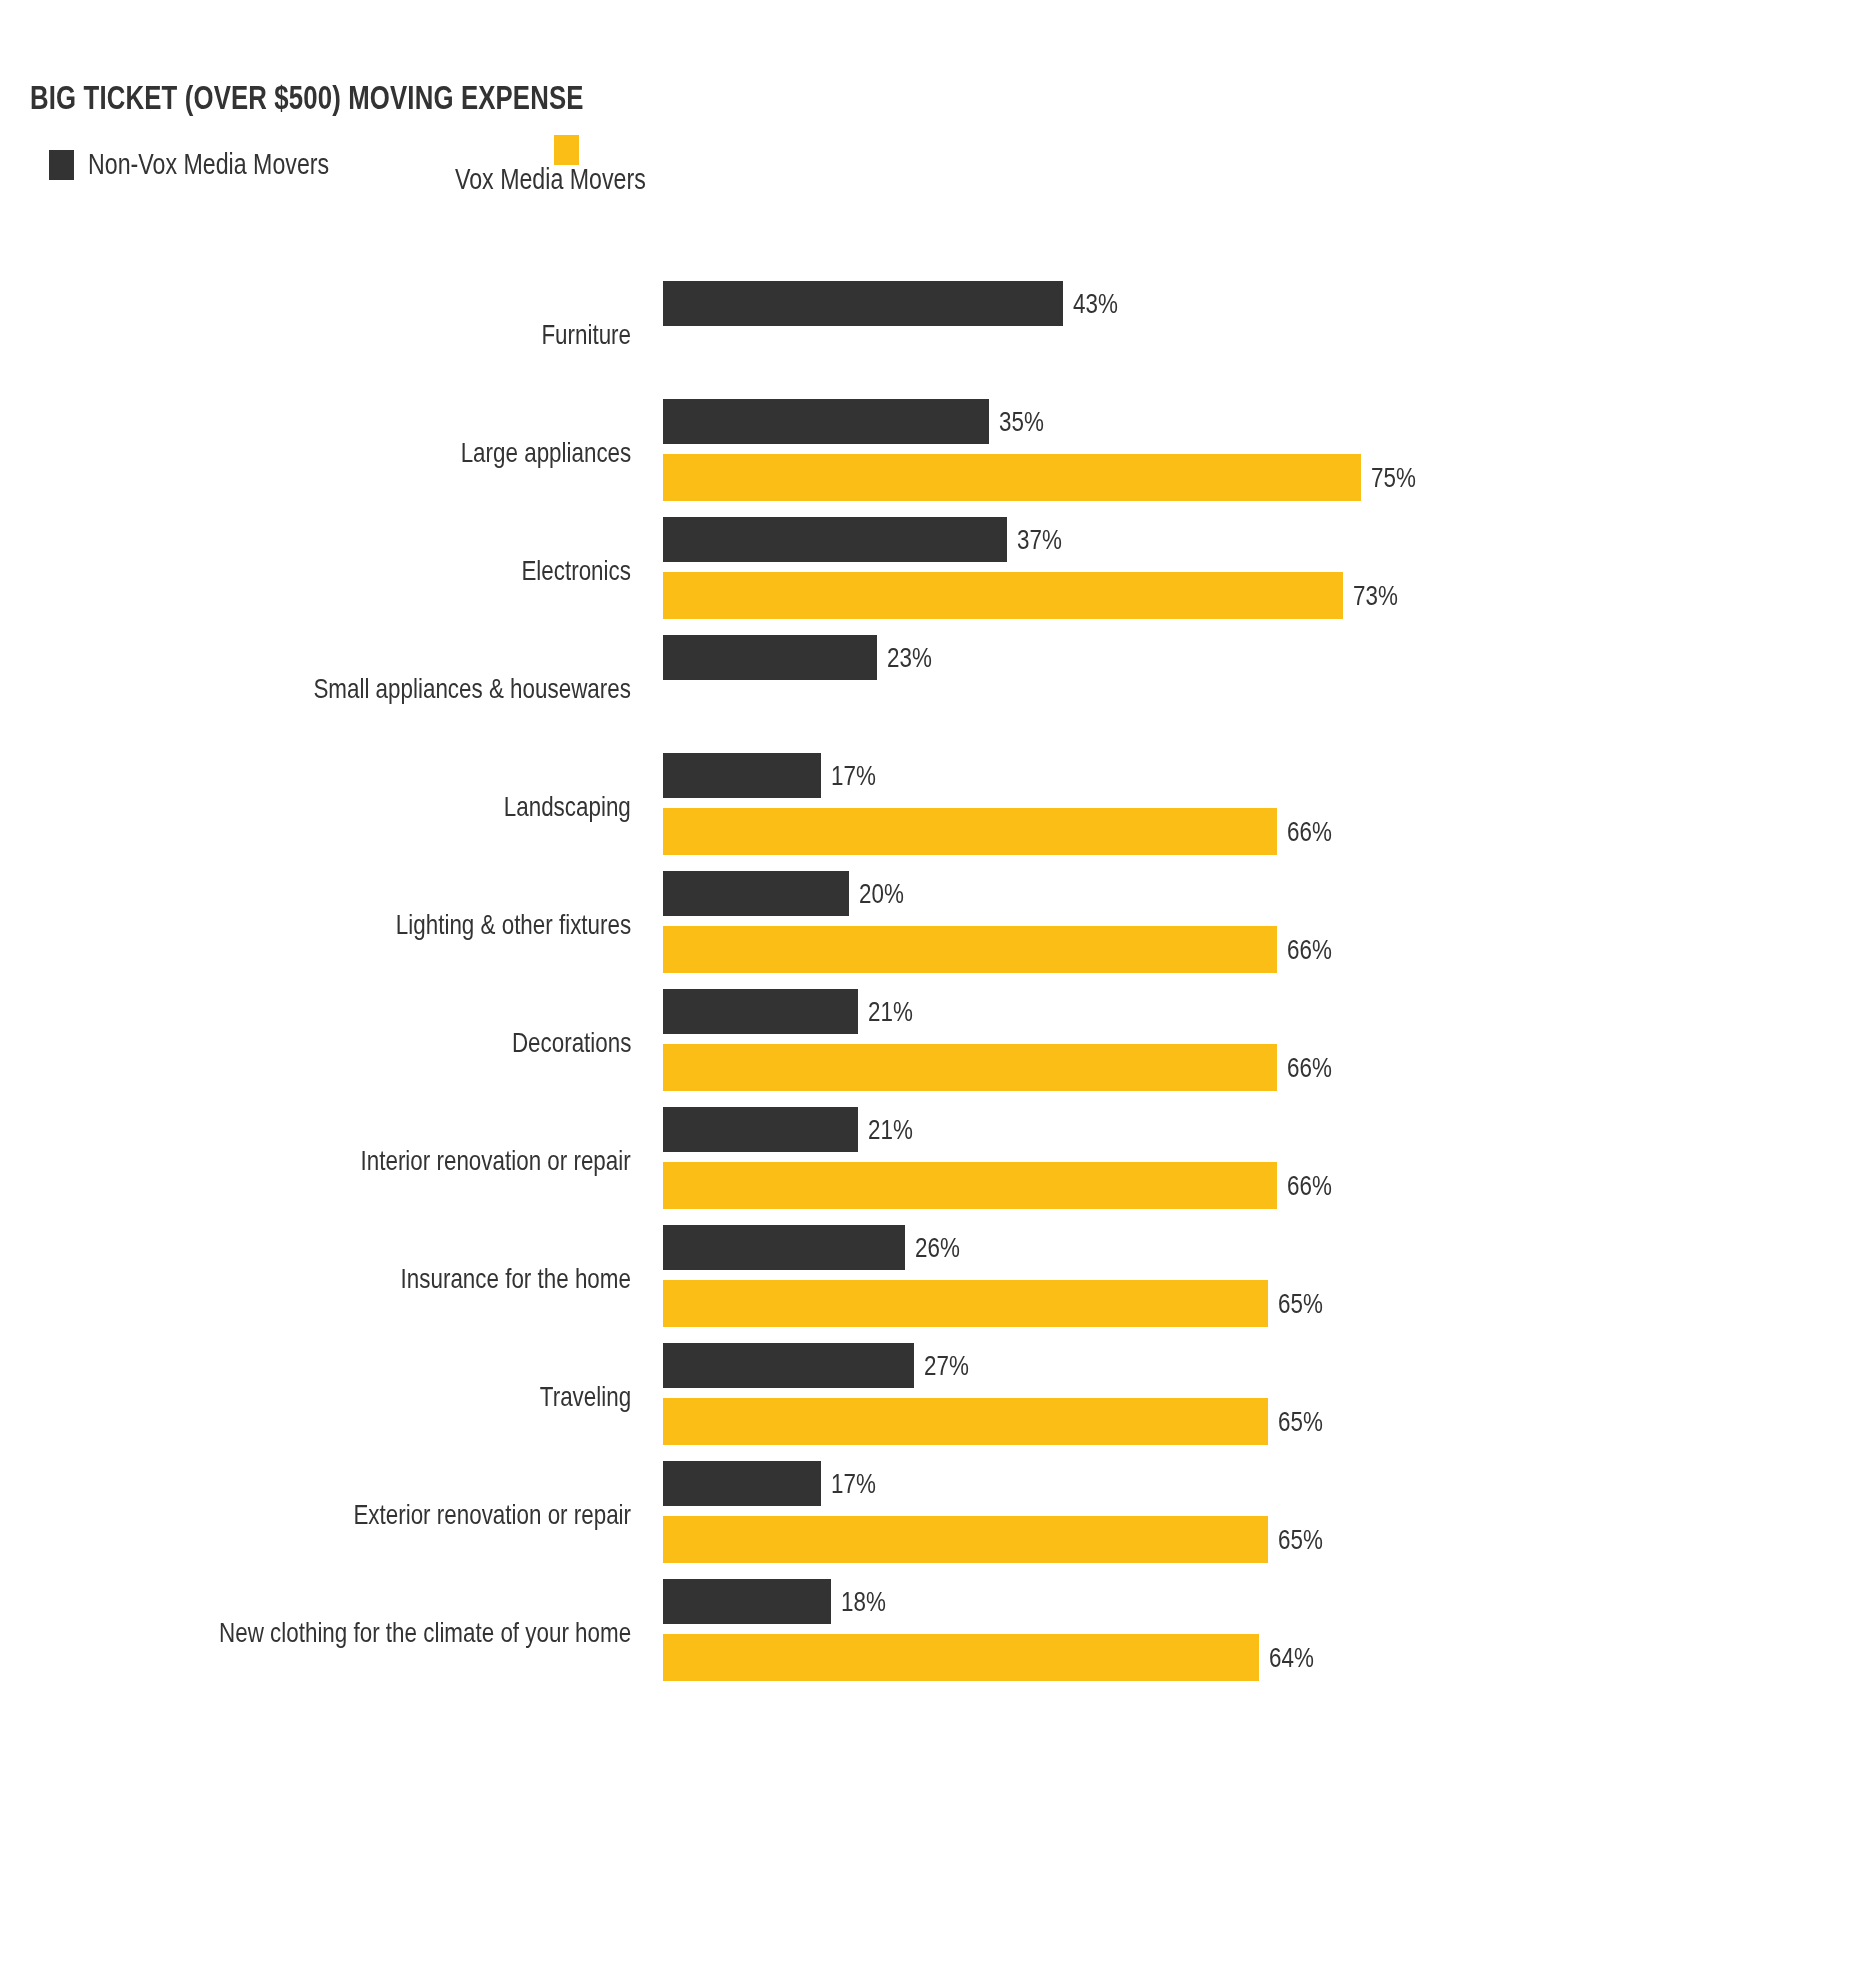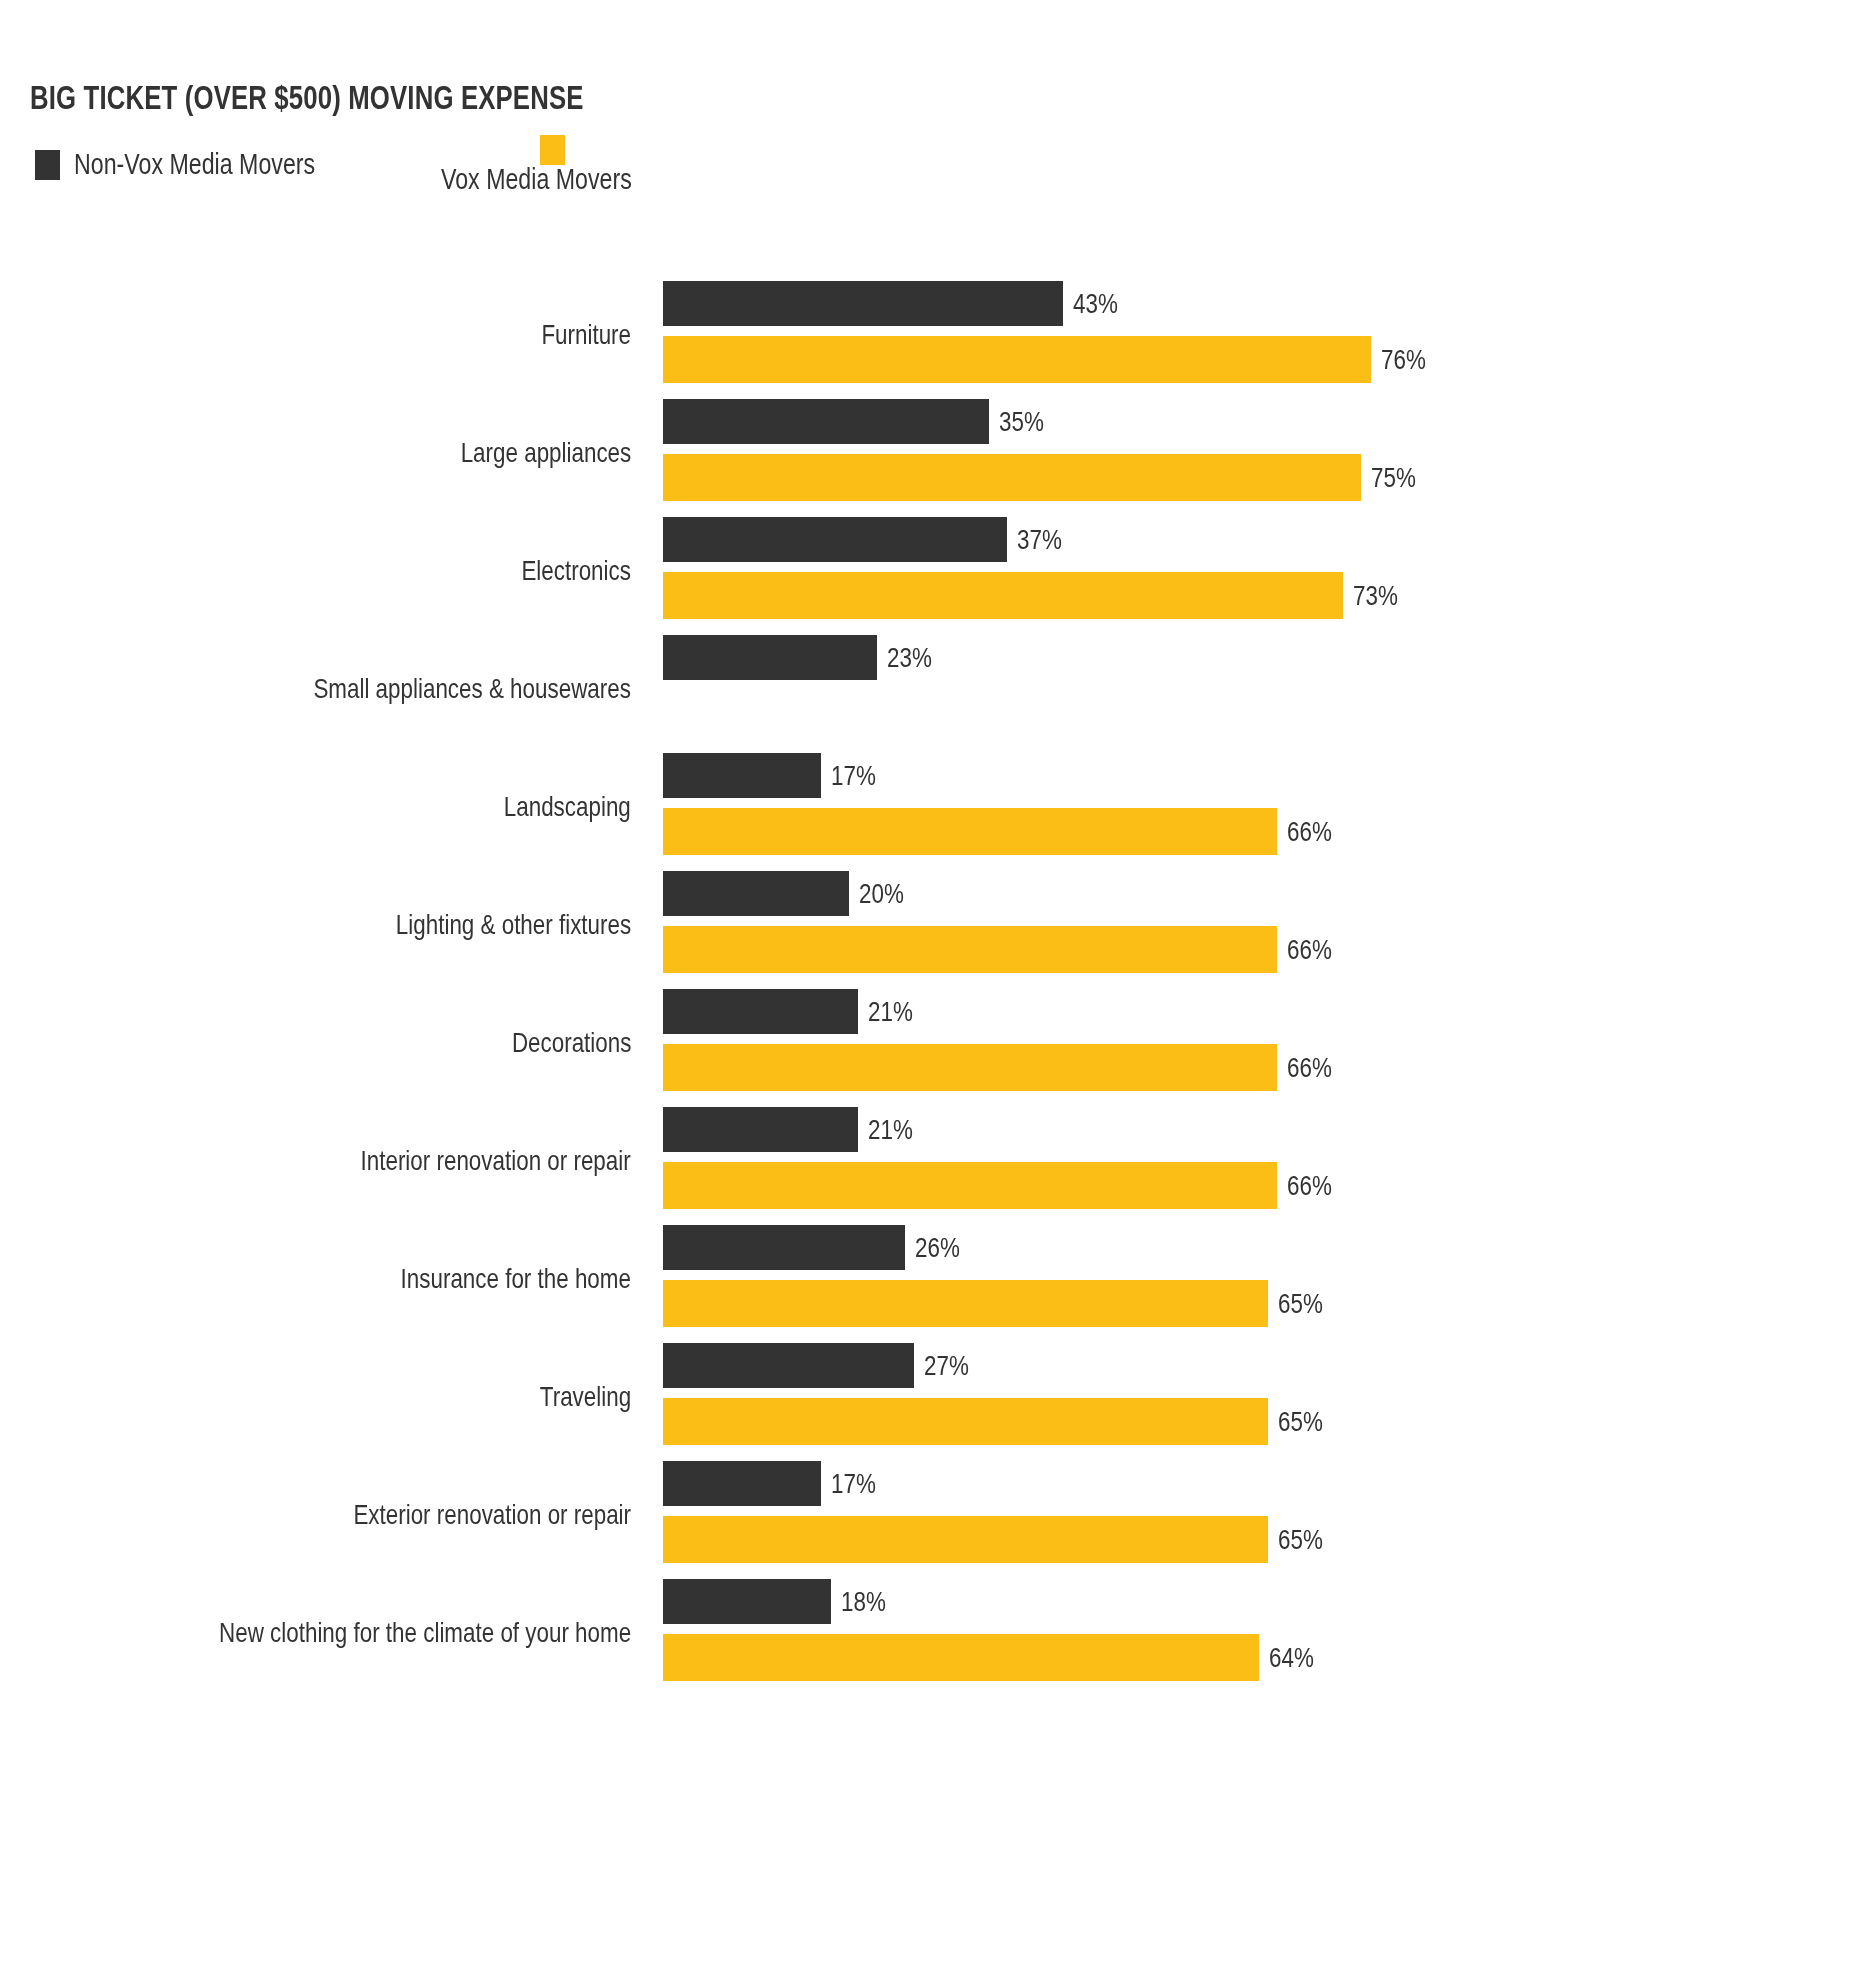--- a/index.html
+++ b/index.html
@@ -28,21 +28,21 @@
     letter-spacing: 0.2px;
     color: #333333;
     line-height: 1;
     white-space: nowrap;
     transform: scaleX(0.78);
     transform-origin: left top;
   }
 
   .legend {
     position: absolute;
-    left: 35px;
+    left: 49px;
     top: 135px;
     display: flex;
     align-items: center;
     white-space: nowrap;
   }
   .legend-item {
     display: flex;
     align-items: center;
   }
   .legend-item + .legend-item {
@@ -136,24 +136,20 @@
   </div>
 
   <div class="plot" id="plot-area">
       <div class="row">
         <div class="cat-label">Furniture</div>
         <div class="bars">
           <div class="bar-line dark-line">
             <div class="bar dark" style="width: 400px; background: rgb(51, 51, 51);"></div>
             <span class="bar-value">43%</span>
           </div>
-          <div class="bar-line gold-line">
-            <div class="bar gold" style="width: 708px; background: rgb(251, 190, 23);"></div>
-            <span class="bar-value">76%</span>
-          </div>
         </div>
       </div>
       <div class="row">
         <div class="cat-label">Large appliances</div>
         <div class="bars">
           <div class="bar-line dark-line">
             <div class="bar dark" style="width: 326px; background: rgb(51, 51, 51);"></div>
             <span class="bar-value">35%</span>
           </div>
           <div class="bar-line gold-line">

